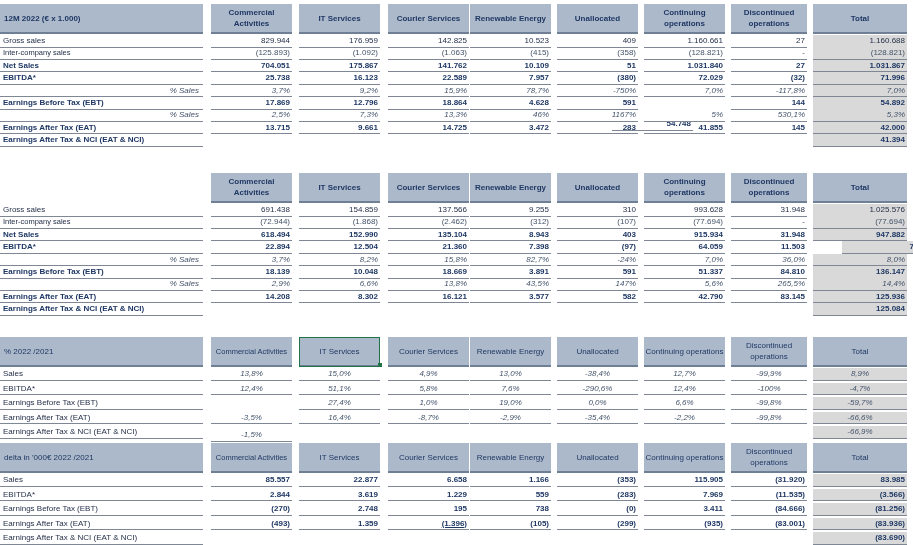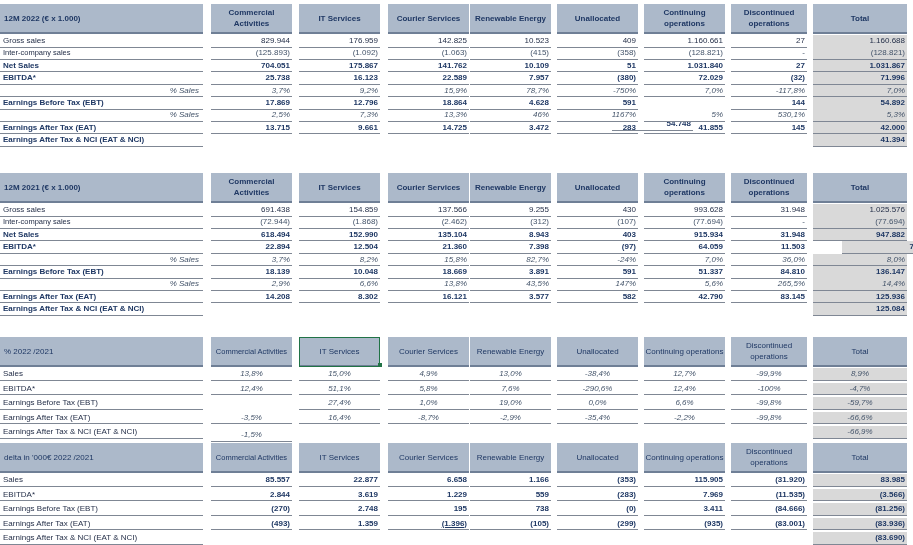--- a/index.html
+++ b/index.html
@@ -103,35 +103,34 @@
       <div class="row cell b" style="left: 388px; width: 81px; top: 117.8px;">14.725</div>
       <div class="row cell b" style="left: 470px; width: 81px; top: 117.8px;">3.472</div>
       <div class="row cell b" style="left: 557px; width: 81px; top: 117.8px;">283</div>
       <div class="row cell b" style="left: 644px; width: 81px; top: 117.8px;">41.855</div>
       <div class="row cell b" style="left: 731px; width: 76px; top: 117.8px;">145</div>
       <div class="row cell b total" style="left: 813px; width: 94px; top: 117.8px;">42.000</div>
       <div class="row lbl b" style="left: 0px; width: 203px; top: 130.2px;">Earnings After Tax &amp; NCI (EAT &amp; NCI)</div>
       <div class="row cell b total" style="left: 813px; width: 94px; top: 130.2px;">41.394</div>
     </div>
     <div class="table" style="top: 173px; height: 200px;">
-      <div class="hdr label bold" style="left: 0px; width: 203px;">12M 2021  (€ x 1.000)</div>
       <div class="hdr bold" style="left: 211px; width: 81px;">Commercial Activities</div>
       <div class="hdr bold" style="left: 299px; width: 81px;">IT Services</div>
       <div class="hdr bold" style="left: 388px; width: 81px;">Courier Services</div>
       <div class="hdr bold" style="left: 470px; width: 81px;">Renewable Energy</div>
       <div class="hdr bold" style="left: 557px; width: 81px;">Unallocated</div>
       <div class="hdr bold" style="left: 644px; width: 81px;">Continuing operations</div>
       <div class="hdr bold" style="left: 731px; width: 76px;">Discontinued operations</div>
       <div class="hdr bold" style="left: 813px; width: 94px;">Total</div>
       <div class="row lbl" style="left: 0px; width: 203px; top: 31px;">Gross sales</div>
       <div class="row cell" style="left: 211px; width: 81px; top: 31px;">691.438</div>
       <div class="row cell" style="left: 299px; width: 81px; top: 31px;">154.859</div>
       <div class="row cell" style="left: 388px; width: 81px; top: 31px;">137.566</div>
       <div class="row cell" style="left: 470px; width: 81px; top: 31px;">9.255</div>
-      <div class="row cell" style="left: 557px; width: 81px; top: 31px;">430</div>
+      <div class="row cell" style="left: 557px; width: 81px; top: 31px;">310</div>
       <div class="row cell" style="left: 644px; width: 81px; top: 31px;">993.628</div>
       <div class="row cell" style="left: 731px; width: 76px; top: 31px;">31.948</div>
       <div class="row cell total" style="left: 813px; width: 94px; top: 31px;">1.025.576</div>
       <div class="row lbl" style="left: 0px; width: 203px; top: 43.4px; font-size: 7.5px;">Inter-company sales</div>
       <div class="row cell i" style="left: 211px; width: 81px; top: 43.4px; font-style: normal; color: rgb(68, 84, 106);">(72.944)</div>
       <div class="row cell i" style="left: 299px; width: 81px; top: 43.4px; font-style: normal; color: rgb(68, 84, 106);">(1.868)</div>
       <div class="row cell i" style="left: 388px; width: 81px; top: 43.4px; font-style: normal; color: rgb(68, 84, 106);">(2.462)</div>
       <div class="row cell i" style="left: 470px; width: 81px; top: 43.4px; font-style: normal; color: rgb(68, 84, 106);">(312)</div>
       <div class="row cell i" style="left: 557px; width: 81px; top: 43.4px; font-style: normal; color: rgb(68, 84, 106);">(107)</div>
       <div class="row cell i" style="left: 644px; width: 81px; top: 43.4px; font-style: normal; color: rgb(68, 84, 106);">(77.694)</div>

